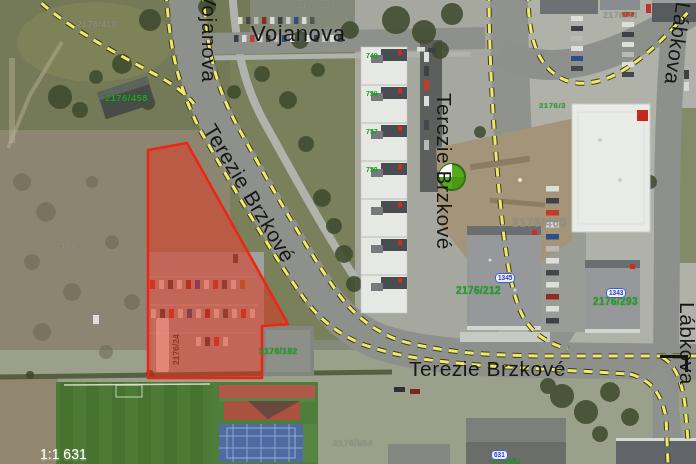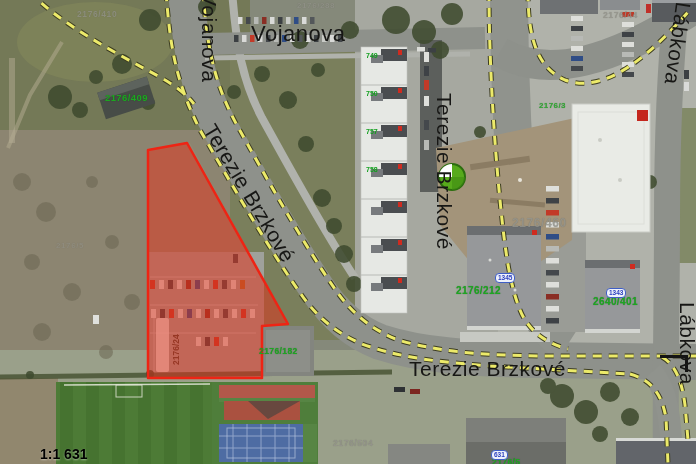--- a/index.html
+++ b/index.html
@@ -10,21 +10,21 @@
   .street{font-size:21px;font-weight:400;color:#171715;letter-spacing:.5px;}
   .pgrey{font-weight:700;color:#93938b;font-size:8.5px;letter-spacing:.6px;opacity:.85;
          text-shadow:0 0 1px rgba(50,50,40,.35);}
   .pgreen{font-weight:700;color:#1da621;font-size:9.5px;letter-spacing:.4px;
           text-shadow:0 0 1px rgba(8,70,8,.55);}
   .pred{font-weight:700;color:#93321f;font-size:8.5px;opacity:.9;}
   .hgreen{font-weight:700;color:#12a01e;font-size:7px;}
   .pill{position:absolute;height:8px;padding:0 2px;background:#eef1fb;border:1px solid #3f5ec6;
         border-radius:4px;color:#2b3fbf;font-weight:700;font-size:6.5px;line-height:8px;}
   .rdot{position:absolute;width:4px;height:5px;background:#cf2b20;}
-  .scale{font-weight:700;font-size:14px;color:#000000;text-shadow:0 1px 2px rgba(255,255,255,.45);}
+  .scale{font-weight:400;font-size:14px;color:#ffffff;text-shadow:0 1px 2px rgba(255,255,255,.45);}
 </style>
 </head>
 <body>
 
 <div id="stage">
   <svg width="696" height="464" viewBox="0 0 696 464">
 
     <g>
       <rect x="0" y="0" width="250" height="158" fill="#747957"></rect>
       <ellipse cx="95" cy="42" rx="78" ry="40" fill="#7f8459" opacity=".85"></ellipse>
@@ -367,31 +367,31 @@
 
   <div>
     <div class="lbl street" style="left:251px;top:21px;font-size:22px">Vojanova</div>
     <div class="lbl street" style="left:221px;top:-8px;transform:rotate(90deg)">Vojanova</div>
     <div class="lbl street" style="left:219px;top:120px;transform:rotate(59deg)">Terezie Brzkové</div>
     <div class="lbl street" style="left:456px;top:93px;transform:rotate(90deg)">Terezie Brzkové</div>
     <div class="lbl street" style="left:409px;top:357px">Terezie Brzkové</div>
     <div class="lbl street" style="left:695px;top:4px;transform:rotate(98deg)">Lábkova</div>
     <div class="lbl street" style="left:699px;top:302px;transform:rotate(90deg)">Lábkova</div>
 
-    <div class="lbl pgrey" style="left:77px;top:9px;opacity:.7">2176/410</div>
+    <div class="lbl pgrey" style="left:77px;top:19px;opacity:.7">2176/410</div>
     <div class="lbl pgrey" style="left:297px;top:1px;font-size:8px;opacity:.7">2176/288</div>
     <div class="lbl pgrey" style="left:603px;top:10px">2176/44</div>
     <div class="lbl pgrey" style="left:512px;top:216px;font-size:12px">2176/460</div>
     <div class="lbl pgrey" style="left:333px;top:438px">2176/504</div>
     <div class="lbl pgrey" style="left:56px;top:241px;font-size:8px;opacity:.5">2176/5</div>
 
-    <div class="lbl pgreen" style="left:105px;top:92px">2176/409</div>
+    <div class="lbl pgreen" style="left:105px;top:92px">2176/458</div>
     <div class="lbl pgreen" style="left:539px;top:101px;font-size:8px;opacity:.85">2176/3</div>
     <div class="lbl pgreen" style="left:456px;top:285px;font-size:10px">2176/212</div>
-    <div class="lbl pgreen" style="left:593px;top:296px;font-size:10px">2640/401</div>
+    <div class="lbl pgreen" style="left:593px;top:296px;font-size:10px">2176/293</div>
     <div class="lbl pgreen" style="left:259px;top:346px;font-size:8.5px">2176/182</div>
     <div class="lbl pgreen" style="left:492px;top:457px;font-size:8.5px">2176/5</div>
     <div class="lbl pred" style="left:171px;top:365px;transform:rotate(-90deg)">2176/24</div>
 
     <div class="lbl hgreen" style="left:366px;top:52px">749</div>
     <div class="lbl hgreen" style="left:366px;top:90px">750</div>
     <div class="lbl hgreen" style="left:366px;top:128px">757</div>
     <div class="lbl hgreen" style="left:366px;top:166px">758</div>
 
     <div class="pill" style="left:495px;top:273px">1345</div>

